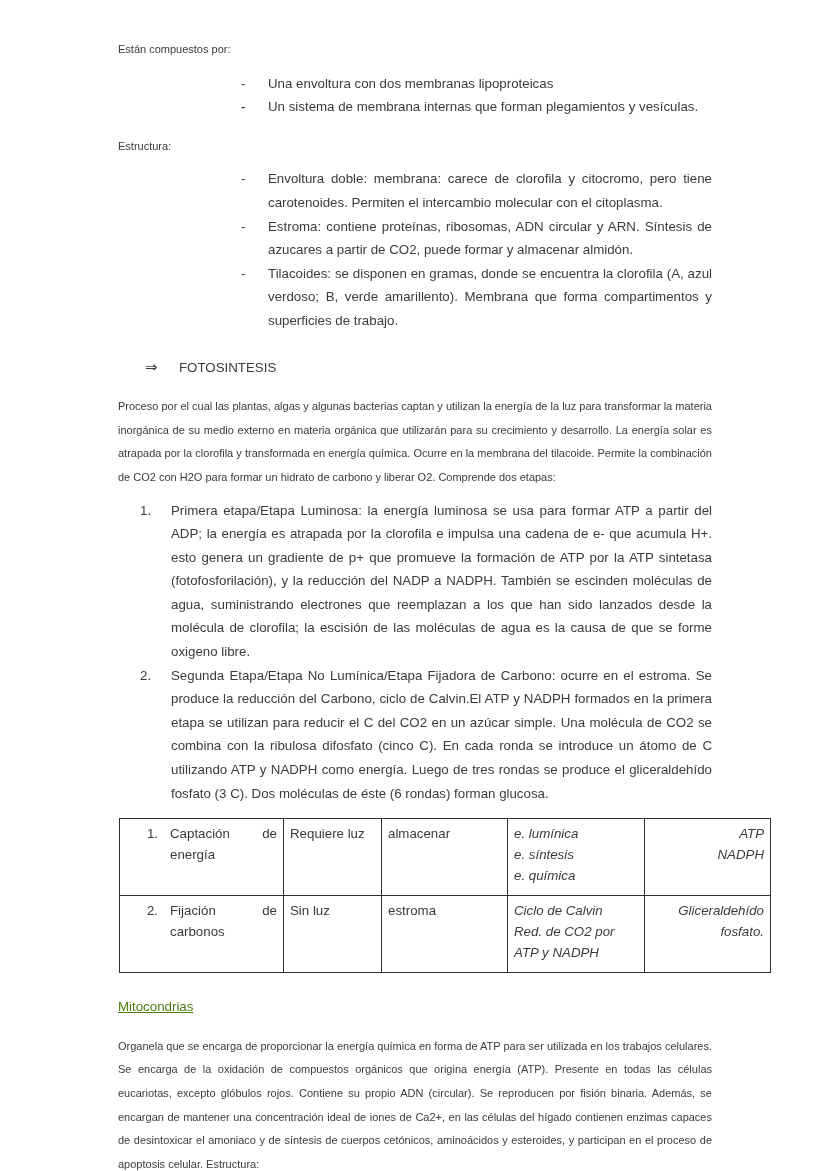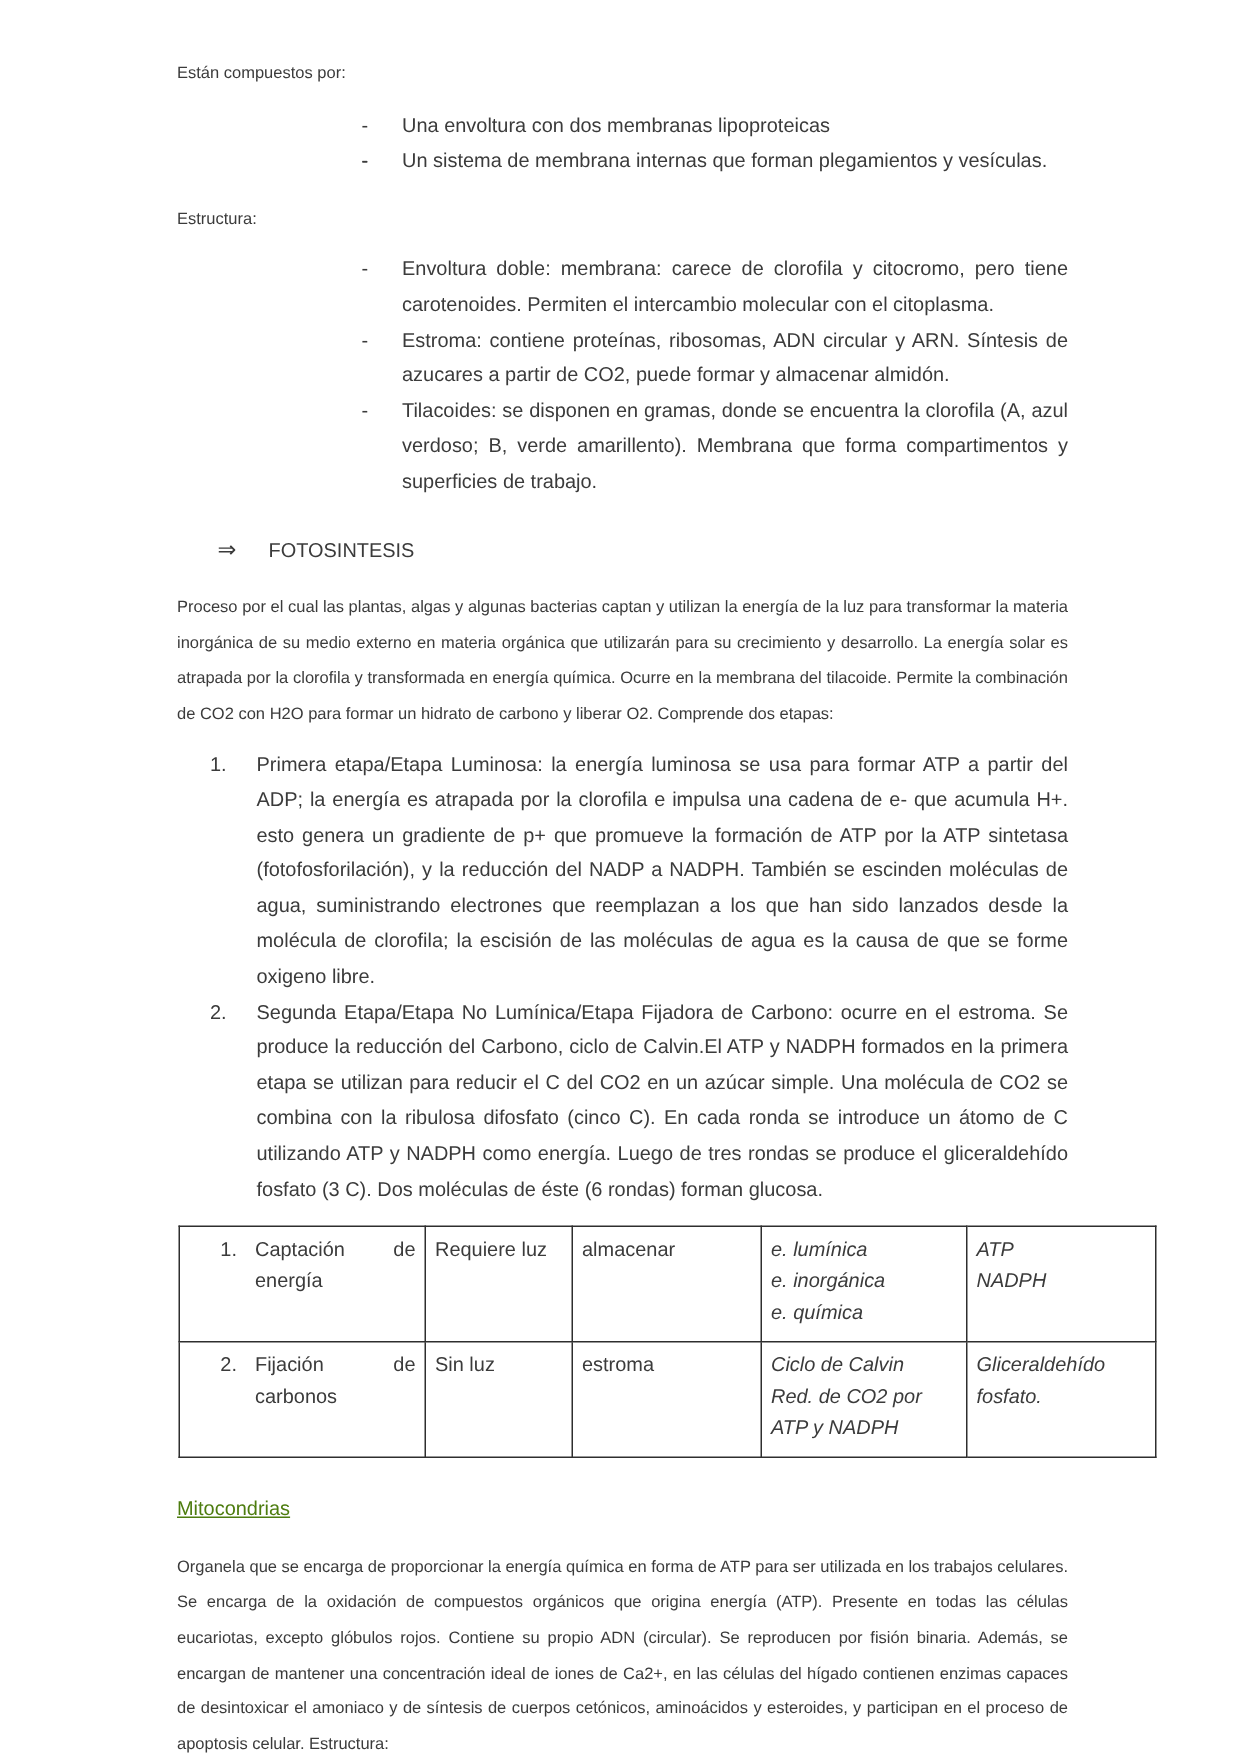--- a/index.html
+++ b/index.html
@@ -124,21 +124,21 @@
   }
   table.info td {
     border: 1px solid #2e2e2e;
     vertical-align: top;
     padding: 4px 6px 9px 6px;
   }
   table.info td.c0 { width: 157px; padding-left: 0; }
   table.info td.c1 { width: 85px; margin-top: 44px; }
   table.info td.c2 { width: 113px; }
   table.info td.c3 { width: 124px; }
-  table.info td.c4 { width: 113px; }
+  table.info td.c4 { width: 113px; text-align: right; }
   .cell-num {
     display: flex;
   }
   .cell-num .n {
     width: 38px;
     text-align: right;
     padding-right: 12px;
     flex: 0 0 auto;
   }
   .cell-num .t {
@@ -213,21 +213,21 @@
             <td class="c0">
               <div class="cell-num">
                 <span class="n">1.</span>
                 <span class="t">Captación de energía</span>
               </div>
             </td>
             <td class="c1">Requiere luz</td>
             <td class="c2">almacenar</td>
             <td class="c3">
               <span class="cell-line">e. lumínica</span>
-              <span class="cell-line">e. inorgánica</span>
+              <span class="cell-line">e. síntesis</span>
               <span class="cell-line">e. química</span>
             </td>
             <td class="c4">
               <span class="cell-line">ATP</span>
               <span class="cell-line">NADPH</span>
             </td>
           </tr>
           <tr>
             <td class="c0">
               <div class="cell-num">

